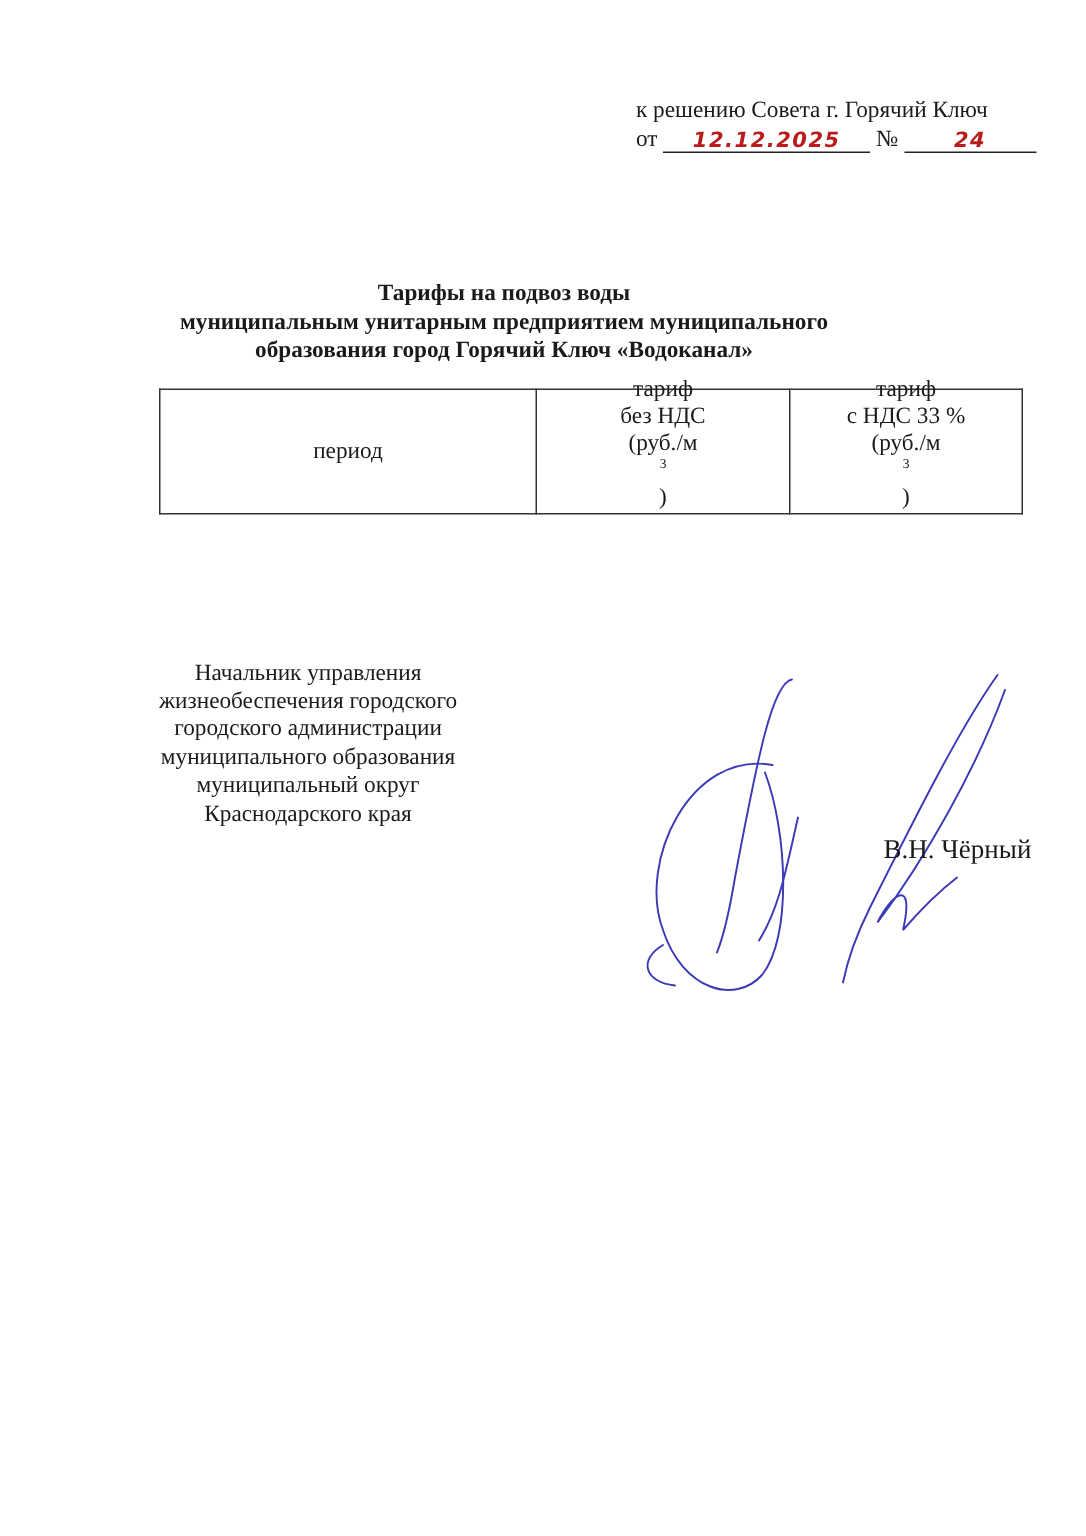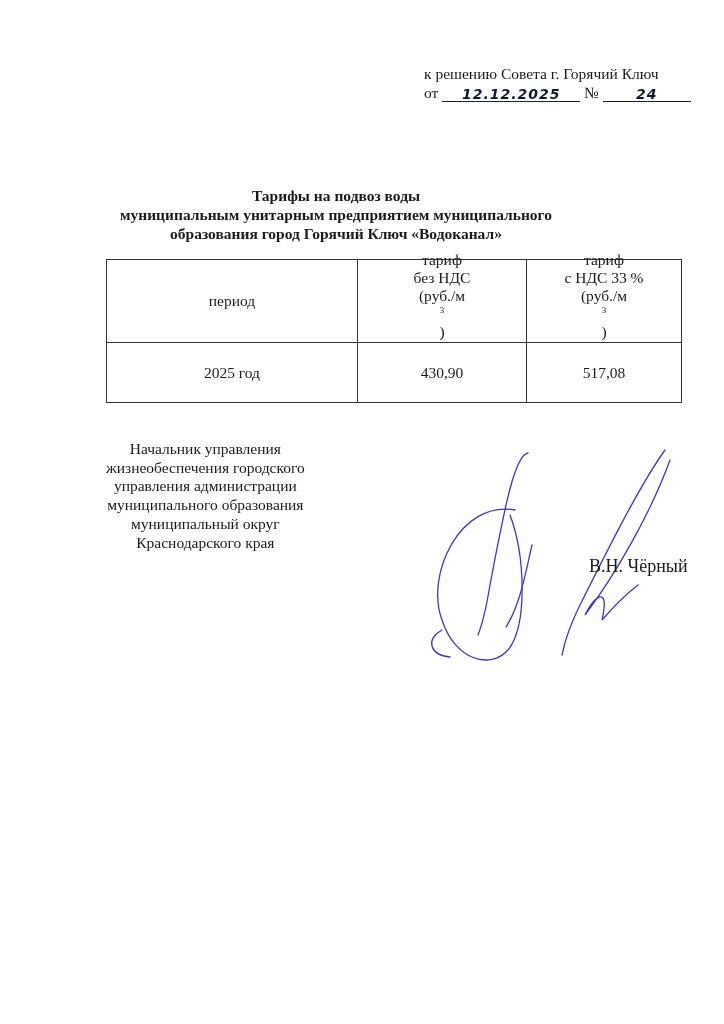--- a/index.html
+++ b/index.html
@@ -5,21 +5,21 @@
   html, body { margin: 0; padding: 0; }
   body {
     width: 724px; height: 1024px; background: #ffffff; position: relative; overflow: hidden;
     font-family: "Liberation Serif", "DejaVu Serif", serif; color: #1a1a1a;
   }
   .appendix { position: absolute; left: 426px; top: 64px; font-size: 15.5px; line-height: 19px; white-space: nowrap; }
   .appendix .line { display: block; }
   .appendix .line2 { margin-left: -2px; }
   .appendix .line3 { margin-left: -2px; position: relative; }
   .hand {
-    font-family: "DejaVu Sans", sans-serif; font-style: italic; color: #0f172a; font-weight: bold;
+    font-family: "DejaVu Sans", sans-serif; font-style: italic; color: #b91c1c; font-weight: bold;
     letter-spacing: 1px; font-size: 14px;
   }
   .ul { display: inline-block; border-bottom: 1px solid #222; text-align: center; height: 17px; vertical-align: bottom; }
   .ul.date { width: 138px; }
   .ul.num { width: 88px; }
   .title { position: absolute; left: 0; width: 672px; top: 186px; text-align: center; font-weight: bold; font-size: 15.5px; line-height: 19px; }
   .title span { display: block; }
   table.tariffs {
     position: absolute; left: 106px; top: 259px; width: 576px; border-collapse: collapse; font-size: 15.5px;
   }
@@ -63,32 +63,27 @@
       <span class="hdr-top">тариф</span>
       <span>без НДС</span>
       <span><span>(руб./м</span><sup>3</sup><span>)</span></span>
     </td>
     <td class="c3 cell-lines">
       <span class="hdr-top">тариф</span>
       <span>с НДС 33 %</span>
       <span><span>(руб./м</span><sup>3</sup><span>)</span></span>
     </td>
   </tr>
-  <tr class="row">
-    <td>2025 год</td>
-    <td>430,90</td>
-    <td>517,08</td>
-  </tr>
 </tbody>
   </table>
 
 <div class="signer">
   <span>Начальник управления</span>
   <span>жизнеобеспечения городского</span>
-  <span>управления администрации</span>
+  <span>городского администрации</span>
   <span>муниципального образования</span>
   <span>муниципальный округ</span>
   <span>Краснодарского края</span>
 </div>
 
 <svg class="signature" width="260" height="230" viewBox="0 0 260 230">
   <g fill="none" stroke="#3b3bb8" stroke-width="1.3" stroke-linecap="round">
     <path d="M95,65 C40,55 5,130 22,175 C35,215 70,225 88,205 C108,180 105,110 90,70"></path>
     <path d="M108,8 C95,10 85,60 70,140 C65,170 60,185 58,190"></path>
     <path d="M112,100 C105,130 100,160 86,182"></path>

